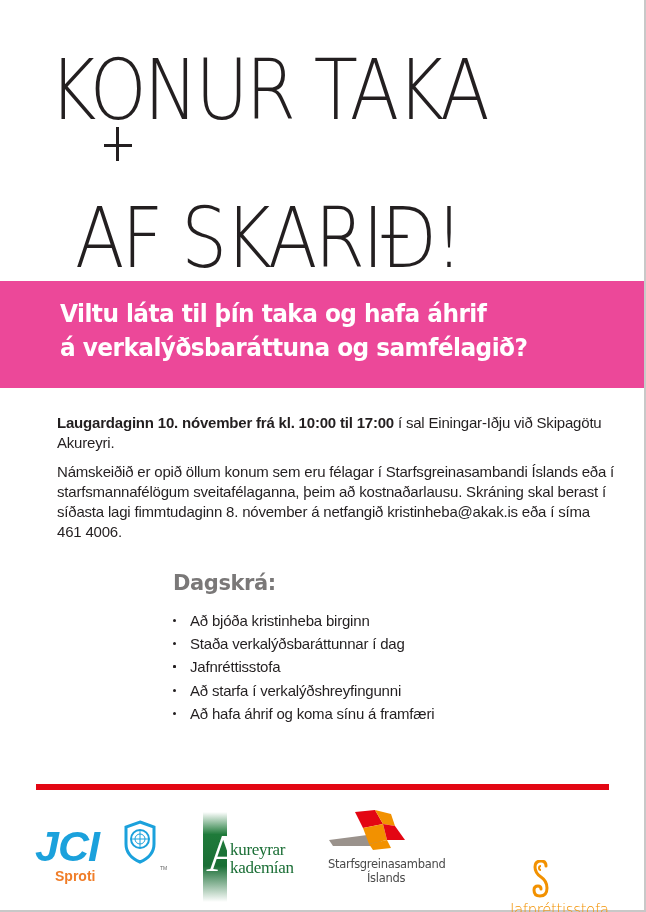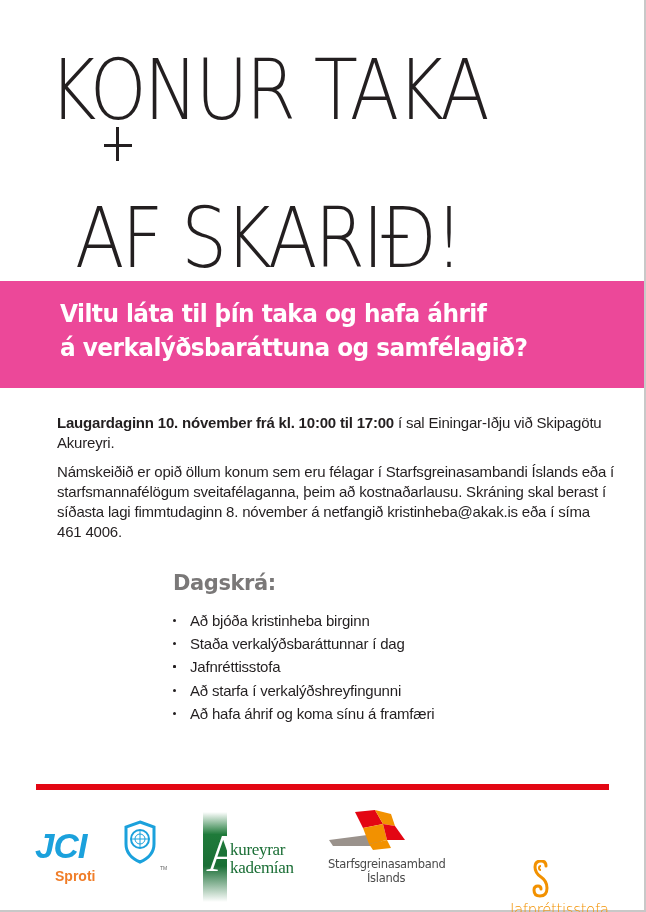--- a/index.html
+++ b/index.html
@@ -28,21 +28,21 @@
   .agenda { position: absolute; left: 168px; top: 609px; margin: 0; padding: 0; list-style: none; }
   .agenda li { position: relative; padding-left: 22px; font-size: 15px; line-height: 23.2px; color: #231f20; letter-spacing: -0.2px; }
   .agenda li .dot { position: absolute; left: 5px; top: 10px; width: 3px; height: 3px; background: #231f20; border-radius: 50%; }
 
   
   .rule { position: absolute; left: 36px; top: 784px; width: 573px; height: 6px; background: #e30613; }
 
   
   .logo { position: absolute; }
   .jci { left: 35px; top: 818px; width: 130px; height: 72px; }
-  .jci .letters { position: absolute; left: 0; top: 6px; font-family: "Liberation Sans", sans-serif; font-weight: bold; font-style: italic; font-size: 35px; color: #1ba1dc; letter-spacing: -1px; line-height: 44px; }
+  .jci .letters { position: absolute; left: 0; top: 6px; font-family: "Liberation Sans", sans-serif; font-weight: bold; font-style: italic; font-size: 43px; color: #1ba1dc; letter-spacing: -1px; line-height: 44px; }
   .jci .sproti { position: absolute; left: 20px; top: 50px; font-family: "Liberation Sans", sans-serif; font-weight: bold; font-size: 14px; color: #f07d28; }
   .jci .tm { position: absolute; left: 125px; top: 47px; font-size: 5px; color: #666; }
   .jci svg { position: absolute; left: 88px; top: 2px; }
 
   .aku { left: 201px; top: 806px; width: 100px; height: 100px; }
   .aku .band { position: absolute; left: 2px; top: 6px; width: 24px; height: 90px; background: linear-gradient(to bottom, rgba(255,255,255,1) 0%, #1f7a3a 25%, #1a6e35 60%, rgba(255,255,255,1) 100%); }
   .aku .A { position: absolute; left: 5px; top: 22px; font-family: "Liberation Serif", serif; font-size: 52px; color: #ffffff; line-height: 52px; }
   .aku .t1, .aku .t2 { position: absolute; left: 29px; font-family: "Liberation Serif", serif; font-size: 17px; color: #1a6e35; line-height: 18px; letter-spacing: -0.3px; }
   .aku .t1 { top: 35px; }
   .aku .t2 { top: 53px; }

